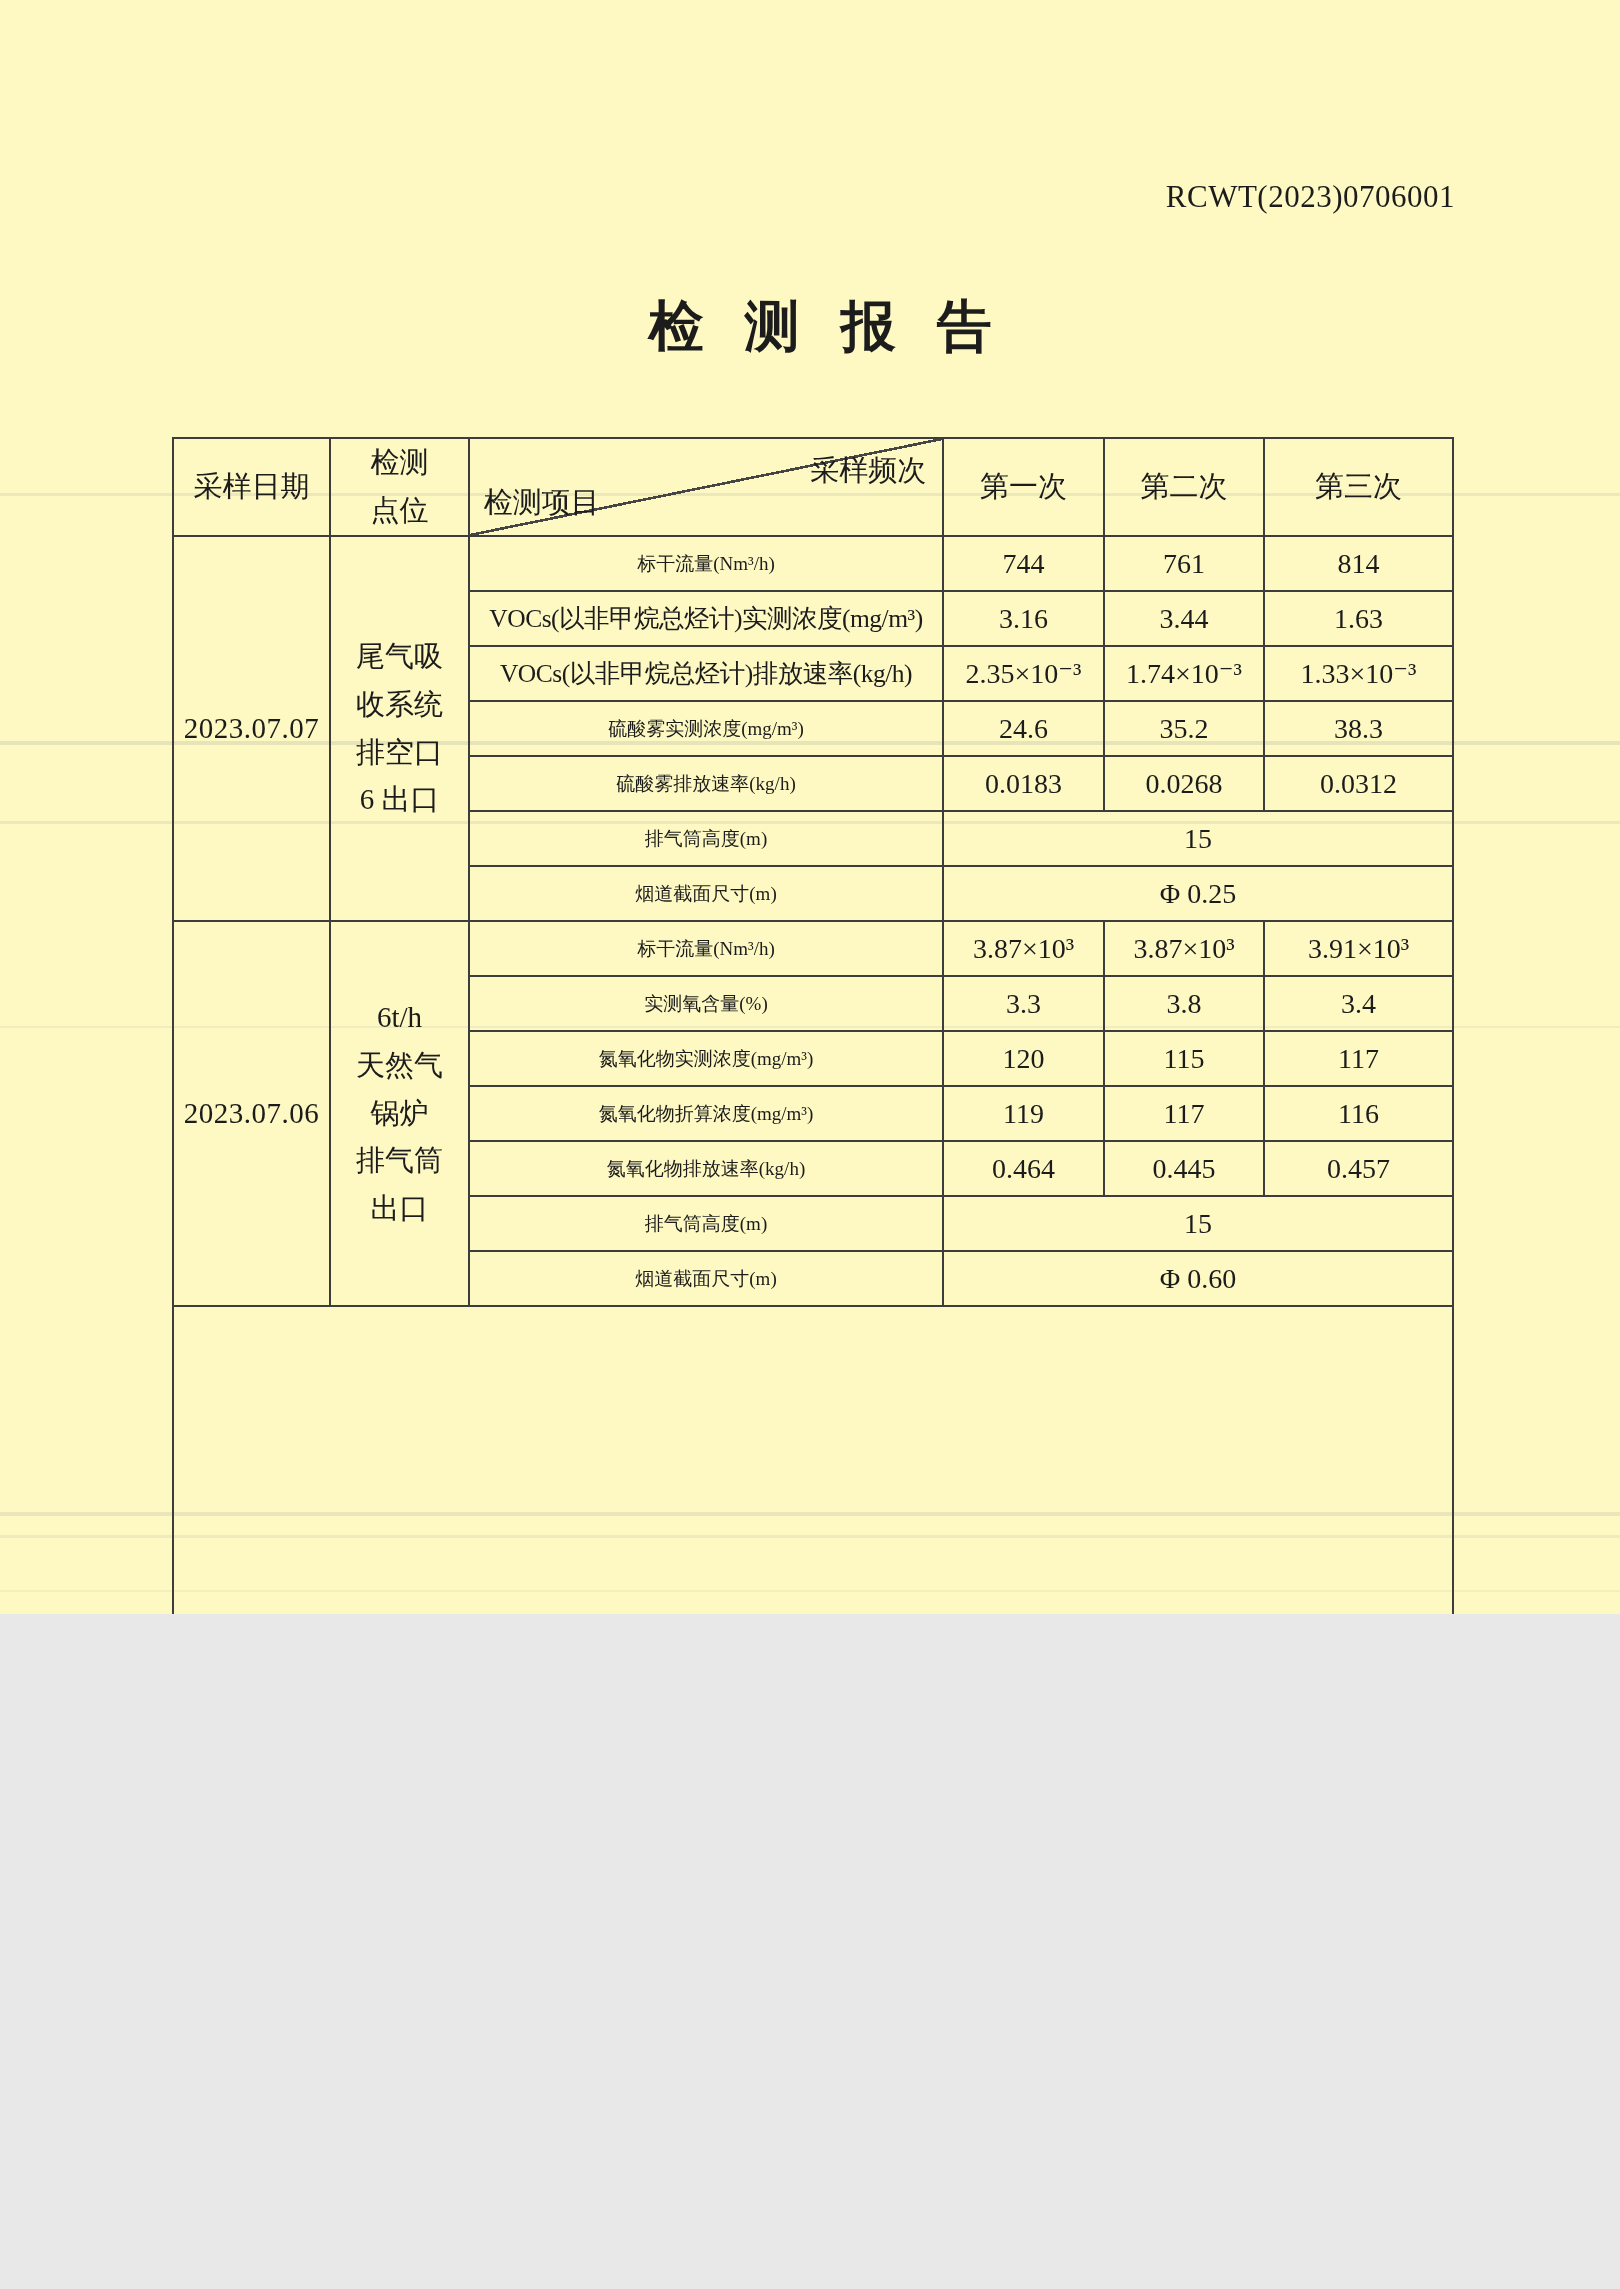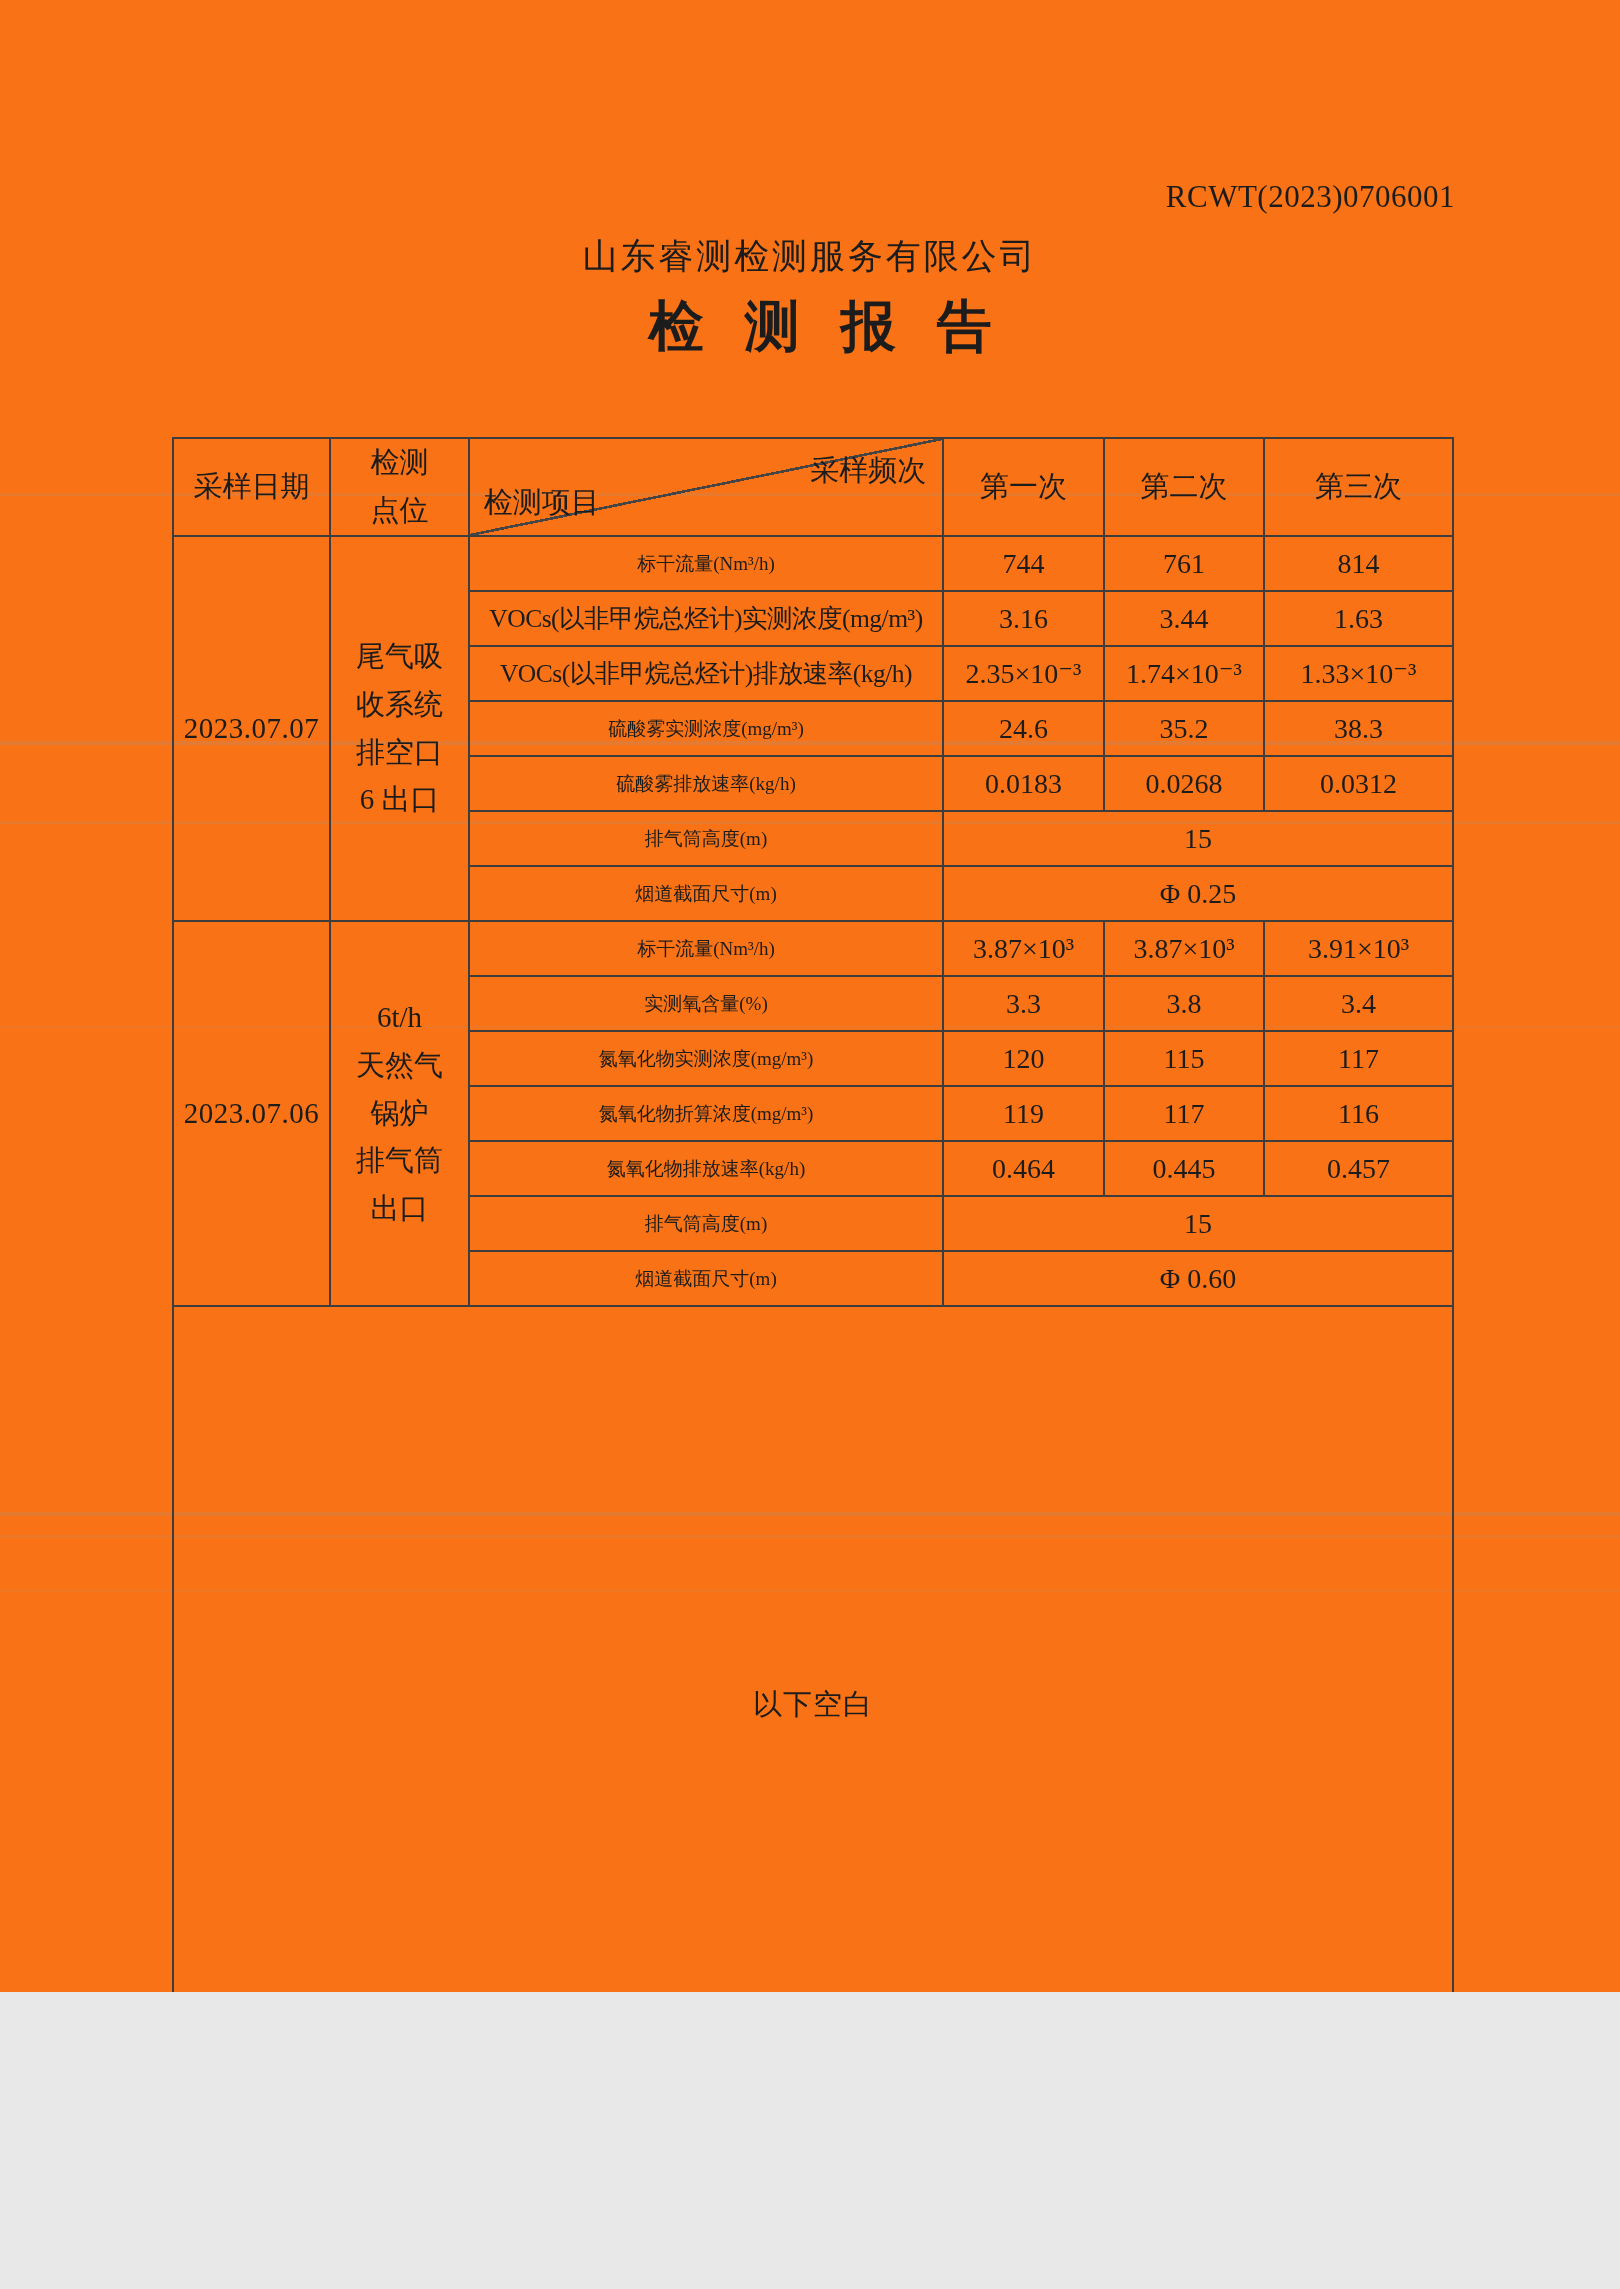--- a/index.html
+++ b/index.html
@@ -1,20 +1,20 @@
 <!DOCTYPE html>
 <html><head>
 <meta charset="utf-8">
 <style>
   html,body{margin:0;padding:0;background:#e8e8e8;}
   .page{
     position:relative;
-    width:1620px;height:1992px;
+    width:1620px;height:1614px;
     margin:0 auto;
-    background:#f97316;
+    background:#fef9c3;
     overflow:hidden;
     font-family:"Liberation Serif","DejaVu Serif",serif;
     color:#1c1c1c;
   }
   
   .streak{position:absolute;left:0;width:100%;background:#9a9a9a;pointer-events:none;}
 
   .doc-number{
     position:absolute;top:179px;right:165px;
     font-size:31px;letter-spacing:0.5px;
@@ -84,21 +84,20 @@
   <div class="streak" style="top:493px;height:2.9px;opacity:.18;"></div>
   <div class="streak" style="top:741px;height:3.9px;opacity:.22;"></div>
   <div class="streak" style="top:821px;height:2.9px;opacity:.18;"></div>
   <div class="streak" style="top:1026px;height:2px;opacity:.13;"></div>
   <div class="streak" style="top:1512px;height:3.9px;opacity:.2;"></div>
   <div class="streak" style="top:1535px;height:2.9px;opacity:.15;"></div>
   <div class="streak" style="top:1590px;height:2px;opacity:.1;"></div>
   <div class="streak" style="top:2017px;height:2px;opacity:.1;"></div>
 
   <div class="doc-number">RCWT(2023)0706001</div>
-  <div class="company">山东睿测检测服务有限公司</div>
   <div class="title">检 测 报 告</div>
 
 
   <table class="report">
     <colgroup>
       <col style="width:157px">
         <col style="width:139px">
         <col style="width:474px">
       <col style="width:161px">
         <col style="width:160px">

